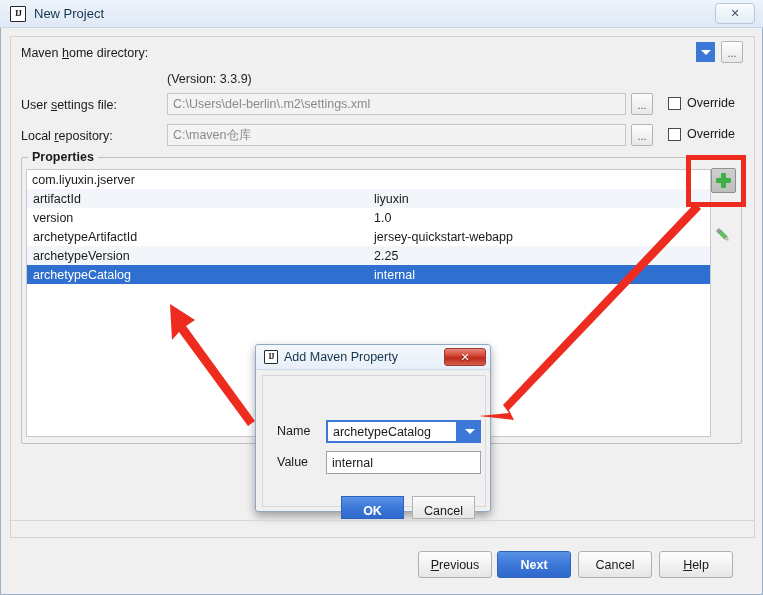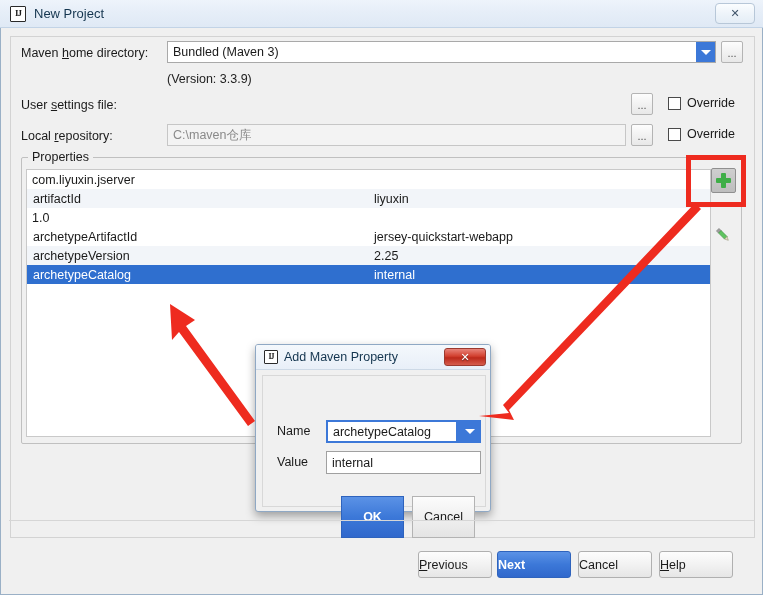--- a/index.html
+++ b/index.html
@@ -152,20 +152,21 @@
     border: 1px solid #c0c0c0;
     border-radius: 2px;
   }
   .group-title {
     position: absolute;
     left: 28px; top: 150px;
     background: #f0f0f0;
     padding: 0 4px;
     font-size: 12.5px;
     color: #1a1a1a;
+    font-weight: bold;
   }
 
   .table {
     position: absolute;
     left: 26px; top: 169px;
     width: 685px; height: 268px;
     background: #ffffff;
     border: 1px solid #c9c9c9;
     overflow: hidden;
   }
@@ -313,23 +314,23 @@
     border: 1px solid #a0a0a0;
     display: flex; align-items: center;
   }
   .m-value span {
     padding-left: 5px;
     font-size: 12.5px;
     color: #1a1a1a;
   }
   .m-btn {
     position: absolute;
-    height: 42px;
+    height: 23px;
     border-radius: 0;
-    display: flex; align-items: center; justify-content: center;
+    display: flex; align-items: flex-end; justify-content: center;
     font-size: 12.5px;
   }
   .m-btn.primary {
     left: 78px; top: 120px; width: 63px;
     background: linear-gradient(to bottom, #5b92e6 0%, #3c78d8 50%, #3068cc 100%);
     border: 1px solid #2e63bd;
     color: #ffffff;
     font-weight: bold;
   }
   .m-btn.normal {
@@ -344,21 +345,21 @@
     position: absolute;
     left: 9px; top: 520px;
     width: 745px; height: 1px;
     background: #d6d6d6;
   }
   .fbtn {
     position: absolute;
     top: 551px;
     height: 27px;
     border-radius: 3px;
-    display: flex; align-items: center; justify-content: flex-start;
+    display: flex; align-items: center; justify-content: center;
     font-size: 12.5px;
     color: #1a1a1a;
     background: linear-gradient(to bottom, #fdfdfd 0%, #f2f2f2 50%, #e6e6e6 100%);
     border: 1px solid #b0b0b0;
   }
   .fbtn.primary {
     background: linear-gradient(to bottom, #5b92e6 0%, #3c78d8 50%, #3068cc 100%);
     border: 1px solid #2e63bd;
     color: #ffffff;
     font-weight: bold;
@@ -385,33 +386,33 @@
     <span>✕</span>
   </div>
 
   <div class="win-body">
     <div class="content-pane"></div>
   </div>
 
   <div class="lbl" style="left:21px; top:46px;">
     <span>Maven </span><u>h</u><span>ome directory:</span>
   </div>
-  <div class="textfield" style="left:167px; top:41px; width:549px;">
-    <span>Bundled (Maven 3)</span>
-  </div>
   <div class="combo-arrow" style="left:696px; top:42px;">
     <i></i>
   </div>
   <div class="btn-dots" style="left:721px; top:41px;">
     <span>...</span>
   </div>
   <div class="lbl" style="left:167px; top:72px; color:#222;">(Version: 3.3.9)</div>
 
   <div class="lbl" style="left:21px; top:98px;">
     <span>User </span><u>s</u><span>ettings file:</span>
+  </div>
+  <div class="textfield disabled" style="left:167px; top:93px; width:459px;">
+    <span>C:\Users\del-berlin\.m2\settings.xml</span>
   </div>
   <div class="btn-dots" style="left:631px; top:93px;">
     <span>...</span>
   </div>
   <div class="checkbox-row" style="left:668px; top:96px;">
     <span class="checkbox-box"></span>
     <span>Override</span>
   </div>
 
   <div class="lbl" style="left:21px; top:129px;">
@@ -433,20 +434,21 @@
 
   <div class="table" id="props-table">
       <div class="trow">
         <div class="tcell-v">com.liyuxin.jserver</div>
       </div>
       <div class="trow alt">
         <div class="tcell-k">artifactId</div>
         <div class="tcell-v">liyuxin</div>
       </div>
       <div class="trow">
+        <div class="tcell-k">version</div>
         <div class="tcell-v">1.0</div>
       </div>
       <div class="trow">
         <div class="tcell-k">archetypeArtifactId</div>
         <div class="tcell-v">jersey-quickstart-webapp</div>
       </div>
       <div class="trow alt">
         <div class="tcell-k">archetypeVersion</div>
         <div class="tcell-v">2.25</div>
       </div>

